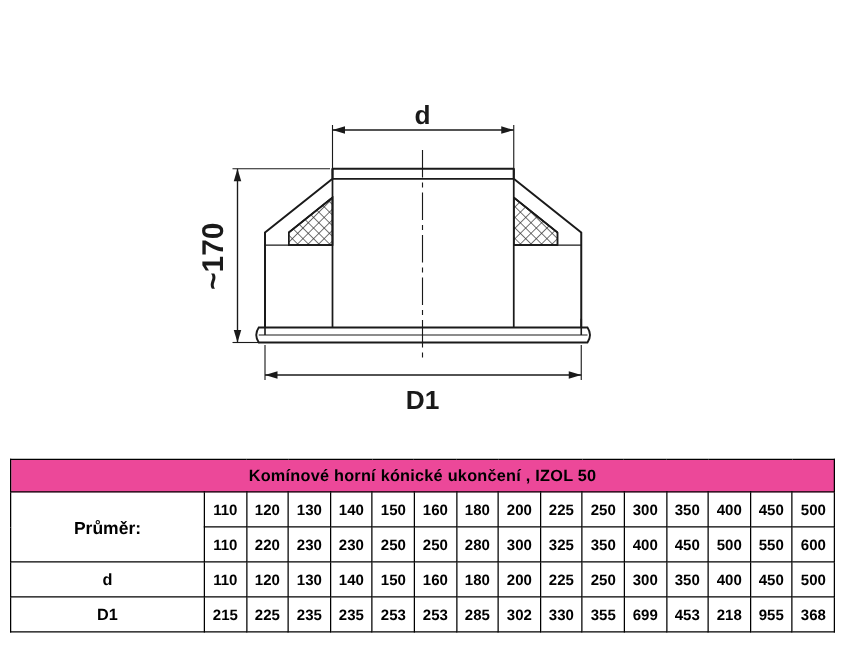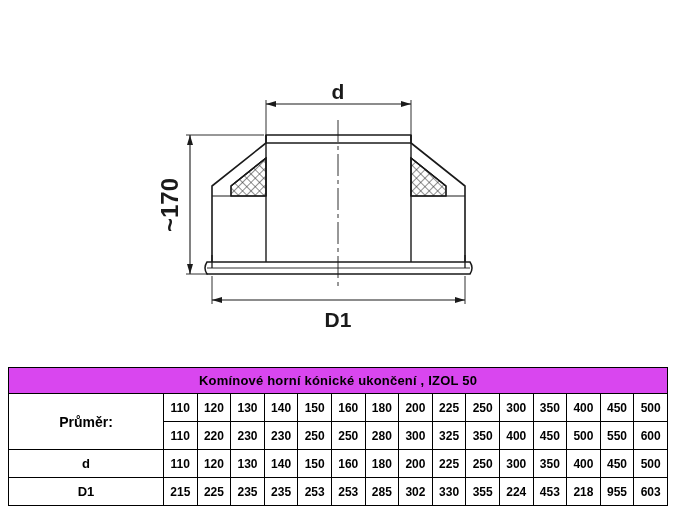--- a/index.html
+++ b/index.html
@@ -46,21 +46,21 @@
   table.spec td, table.spec th {
     border: 1px solid #000000;
     text-align: center;
     vertical-align: middle;
     padding: 0;
     height: 27px;
     font-weight: bold;
     background: #ffffff;
   }
   table.spec th.title {
-    background: #d946ef;
+    background: #ec4899;
     font-size: 13px;
     height: 25px;
     letter-spacing: 0.2px;
   }
   td.label {
     background: #d9d9d9;
     font-size: 13px;
   }
   td.label-diam {
     background: #d9d9d9;
@@ -213,23 +213,23 @@
           <td class="val">215</td>
           <td class="val">225</td>
           <td class="val">235</td>
           <td class="val">235</td>
           <td class="val">253</td>
           <td class="val">253</td>
           <td class="val">285</td>
           <td class="val">302</td>
           <td class="val">330</td>
           <td class="val">355</td>
-          <td class="val">224</td>
+          <td class="val">699</td>
           <td class="val">453</td>
           <td class="val">218</td>
           <td class="val">955</td>
-          <td class="val">603</td>
+          <td class="val">368</td>
         </tr>
       </tbody>
     </table>
   </div>
 
 </div>
 
 </body></html>

